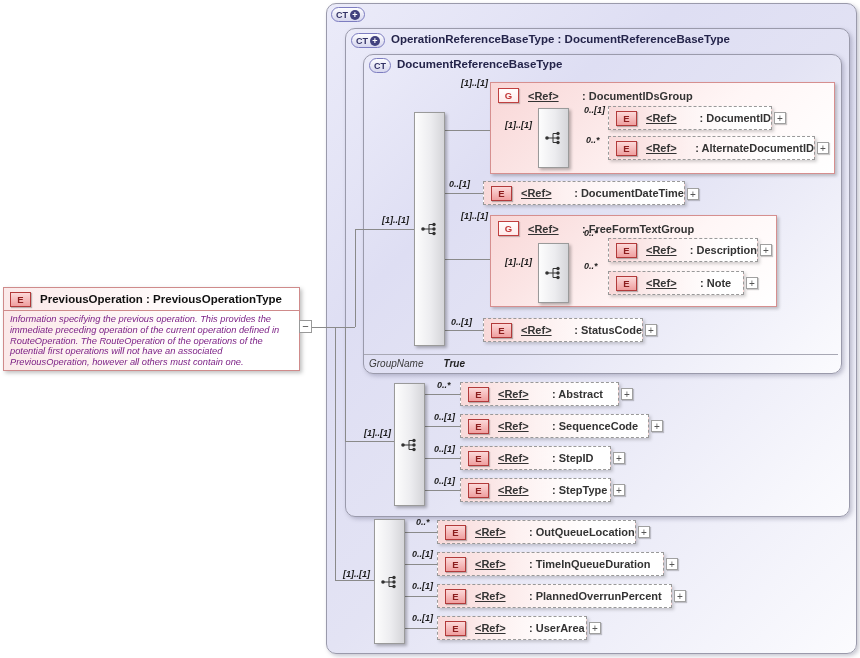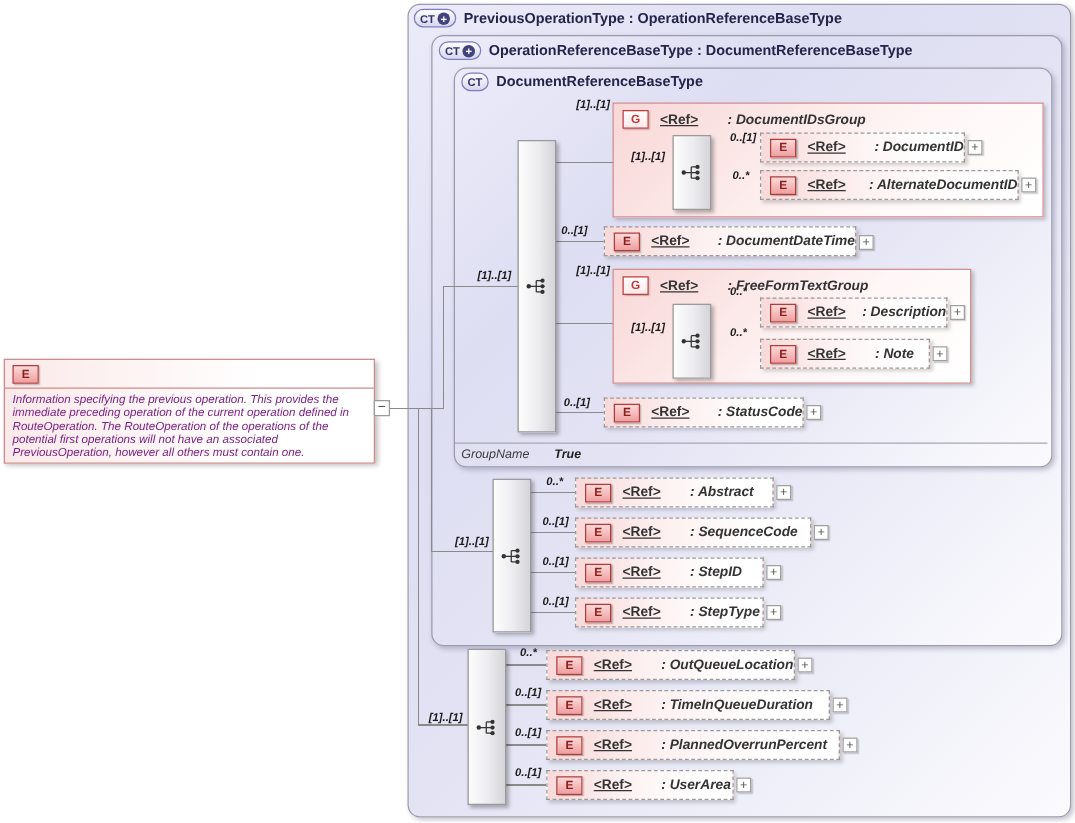--- a/index.html
+++ b/index.html
@@ -3,21 +3,21 @@
 <meta charset="utf-8">
 <style>
   html,body{margin:0;padding:0;background:#fff;width:860px;height:658px;
     font-family:"Liberation Sans", sans-serif;}
   #stage{position:relative;width:860px;height:658px;overflow:hidden;}
 
   
   .ct-box{position:absolute;border:1px solid #9a9aab;border-radius:10px;
     background:linear-gradient(135deg,#ebebf9 0%,#dedef3 30%,#e3e3f4 55%,#fbfbfe 100%);
     box-shadow:2px 2px 4px rgba(90,90,120,.35);z-index:0;}
-  .ct-head{position:absolute;display:flex;align-items:center;gap:6px;
+  .ct-head{position:absolute;display:flex;gap:6px;
     font-weight:bold;font-size:11.5px;color:#24244a;white-space:nowrap;z-index:3;}
   .ct-pill{display:inline-flex;align-items:center;gap:2px;border:1px solid #7d7dc0;
     border-radius:8px;background:linear-gradient(180deg,#fdfdff,#d7d7ee);
     padding:0 4px;height:13px;font-size:9px;font-weight:bold;color:#333366;}
   .ct-derived-dot{width:10px;height:10px;border-radius:50%;background:#42427e;color:#fff;
     font-size:9px;line-height:10px;text-align:center;font-weight:bold;}
 
   
   .seqbar{position:absolute;width:29px;border:1px solid #9a9a9a;
     background:linear-gradient(90deg,#fdfdfd,#ececef 55%,#d5d5d9);
@@ -39,21 +39,21 @@
     white-space:nowrap;box-sizing:border-box;z-index:2;}
   .eicon{width:19px;height:13px;border:1px solid #b23a3a;flex:0 0 19px;
     background:linear-gradient(180deg,#fcd9d9,#ef9f9f);color:#8c1d1d;font-size:9.5px;
     font-weight:bold;display:flex;align-items:center;justify-content:center;
     margin-right:9px;box-shadow:1px 1px 1px rgba(0,0,0,.25);}
   .gicon{width:19px;height:13px;border:1px solid #c04040;flex:0 0 19px;
     background:linear-gradient(180deg,#ffffff,#ffe9e9);color:#c23737;font-size:9.5px;
     font-weight:bold;display:flex;align-items:center;justify-content:center;
     margin-right:9px;box-shadow:1px 1px 1px rgba(0,0,0,.2);}
   .ref{display:inline-block;width:44px;text-decoration:underline;}
-  .nm{margin-left:10px;font-style:italic;}
+  .nm{margin-left:10px;}
 
   .plus{position:absolute;width:12px;height:12px;border:1px solid #a0a0a0;background:#fff;
     font-size:10px;line-height:11px;text-align:center;color:#555;
     box-shadow:1px 1px 1px rgba(0,0,0,.2);z-index:3;box-sizing:border-box;cursor:pointer;}
   .card{position:absolute;font-size:9px;font-style:italic;font-weight:bold;
     color:#1a1a1a;white-space:nowrap;z-index:3;}
 
   
   .elem-box{position:absolute;left:3px;top:287px;width:297px;height:84px;
     border:1px solid #cf8b8b;background:linear-gradient(90deg,#fbe9e9,#fff 70%);
@@ -83,21 +83,20 @@
 
   <div class="ct-box" style="left:326px;top:3px;width:529px;height:649px;"></div>
   <div class="ct-box" style="left:345px;top:28px;width:503px;height:487px;"></div>
   <div class="ct-box" style="left:363px;top:54px;width:477px;height:318px;"></div>
 
   <div class="ct-head" style="left:331px;top:7px;">
     <span class="ct-pill">
       <span>CT</span>
       <span class="ct-derived-dot">+</span>
     </span>
-    <span>PreviousOperationType : OperationReferenceBaseType</span>
   </div>
   <div class="ct-head" style="left:351px;top:33px;">
     <span class="ct-pill">
       <span>CT</span>
       <span class="ct-derived-dot">+</span>
     </span>
     <span>OperationReferenceBaseType : DocumentReferenceBaseType</span>
   </div>
   <div class="ct-head" style="left:369px;top:58px;">
     <span class="ct-pill">
@@ -133,20 +132,21 @@
       <path d="M403 532 H437"></path>
       <path d="M403 564 H437"></path>
       <path d="M403 596 H437"></path>
       <path d="M403 628 H437"></path>
     </g>
   </svg>
 
   <div class="elem-box">
     <div class="elem-title">
       <span class="eicon">E</span>
+      <span>PreviousOperation : PreviousOperationType</span>
     </div>
     <div class="elem-desc">Information specifying the previous operation.  This provides the immediate preceding operation of the current operation defined in RouteOperation.  The RouteOperation of the operations of the potential first operations will not have an associated PreviousOperation, however all others must contain one.</div>
   </div>
   <div class="minus">−</div>
 
   <div class="grp" style="left:490px;top:82px;width:343px;height:90px;">
     <div class="grp-head">
       <span class="gicon">G</span>
       <span class="ref">&lt;Ref&gt;</span>
       <span class="nm">: DocumentIDsGroup</span>

